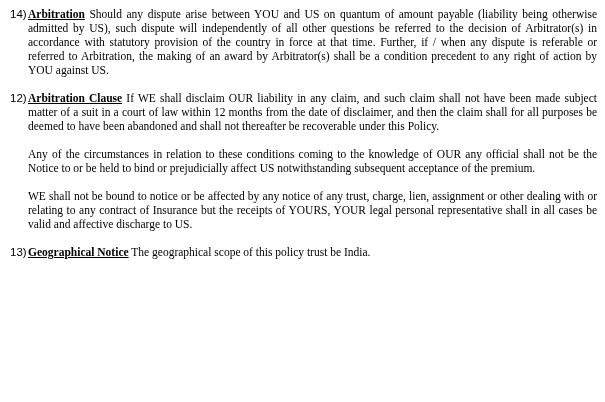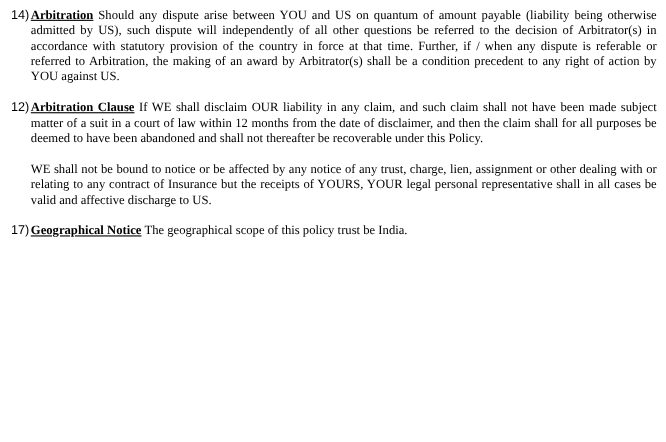--- a/index.html
+++ b/index.html
@@ -57,25 +57,26 @@
     <div class="num">14)</div>
     <div class="body">
       <p class="para"><span class="head">Arbitration</span> <span>Should any dispute arise between YOU and US on quantum of amount payable (liability being otherwise admitted by US), such dispute will independently of all other questions be referred to the decision of Arbitrator(s) in accordance with statutory provision of the country in force at that time.  Further, if / when any dispute is referable or referred to Arbitration, the making of an award by Arbitrator(s) shall be a condition precedent to any right of action by YOU against US.</span></p>
     </div>
   </section>
 
   <section class="clause">
     <div class="num">12)</div>
     <div class="body">
       <p class="para"><span class="head">Arbitration Clause</span> <span>If WE shall disclaim OUR liability in any claim, and such claim shall not have been made subject matter of a suit in a court of law within 12 months from the date of disclaimer, and then the claim shall for all purposes be deemed to have been abandoned and shall not thereafter be recoverable under this Policy.</span></p>
+      <p class="para"><span>Any of the circumstances in relation to these conditions coming to the knowledge of OUR any official shall not be the Notice to or be held to bind or prejudicially affect US notwithstanding subsequent acceptance of the premium.</span></p>
       <p class="para"><span>WE shall not be bound to notice or be affected by any notice of any trust, charge, lien, assignment or other dealing with or relating to any contract of Insurance but the receipts of YOURS, YOUR legal personal representative shall in all cases be valid and affective discharge to US.</span></p>
     </div>
   </section>
 
 
   <section class="clause">
-    <div class="num">17)</div>
+    <div class="num">13)</div>
     <div class="body">
       <p class="para"><span class="head">Geographical Notice</span> <span>The geographical scope of this policy trust be India.</span></p>
     </div>
   </section>
 
 </div>
 
 </body></html>

